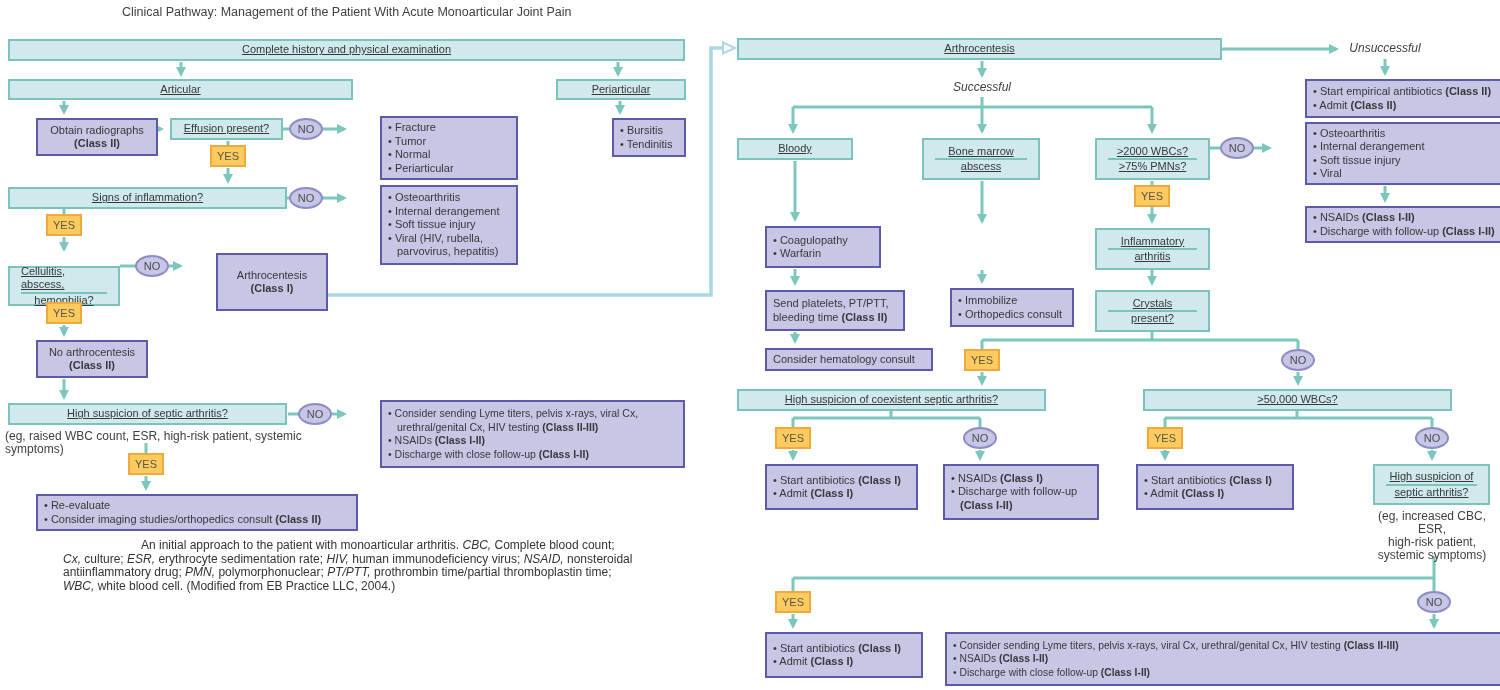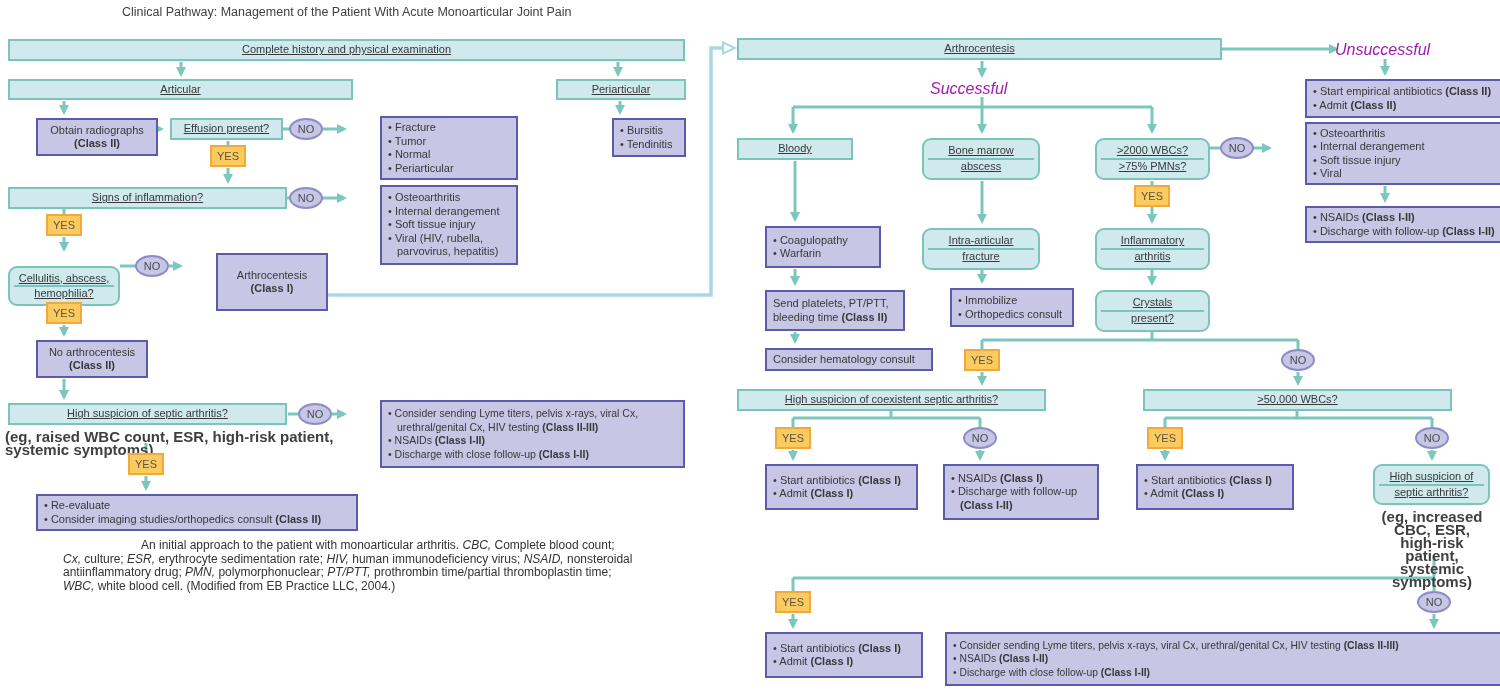--- a/index.html
+++ b/index.html
@@ -6,33 +6,33 @@
   #stage{position:relative;width:1500px;height:690px;background:#fff;overflow:hidden;
          font-family:"Liberation Sans", sans-serif;color:#3a3a3a;}
   #wires{position:absolute;left:0;top:0;width:1500px;height:690px;}
   .title{position:absolute;left:122px;top:5px;font-size:12.5px;color:#404040;}
   .box{position:absolute;box-sizing:border-box;display:flex;flex-direction:column;justify-content:center;
        font-size:11px;line-height:13.5px;color:#38383a;}
   .blue{background:#cfe9ed;border:2px solid #7cc3bb;text-decoration:underline;}
   .purple{background:#c7c6e4;border:2px solid #5c5baa;margin-left:28px;}
   .center{text-align:center;}
   .left{text-align:left;padding:3px 6px;}
-  .rows{padding:4px;border-radius:9px;}
+  .rows{padding:11px;}
   .rows .ln{flex:1;display:flex;align-items:center;justify-content:center;}
   .rows .ln + .ln{border-top:2px solid #7cc3bb;}
   .bold{font-weight:bold;}
   .ln.ind{padding-left:9px;}
   .fs105{font-size:10.5px;}
   .fs103{font-size:10.3px;}
   .yes{position:absolute;width:36px;height:22px;box-sizing:border-box;background:#fccb5f;border:2px solid #f1a93c;
        display:flex;align-items:center;justify-content:center;font-size:11px;color:#5a554a;}
   .no{position:absolute;width:34px;height:22px;box-sizing:border-box;background:#c7c6e4;border:2px solid #8d8cc6;
       border-radius:50%;display:flex;align-items:center;justify-content:center;font-size:11px;color:#4a4a55;}
-  .lbl{position:absolute;font-style:italic;font-size:16px;color:#a21caf;text-align:left;}
-  .note{position:absolute;font-size:15px;font-weight:bold;color:#3f3f3f;line-height:13px;}
+  .lbl{position:absolute;font-style:italic;font-size:12px;color:#404040;text-align:center;}
+  .note{position:absolute;font-size:12px;font-weight:normal;color:#3f3f3f;line-height:13px;}
   .note.centered{text-align:center;}
   .caption{position:absolute;left:63px;top:539px;width:592px;font-size:12px;line-height:13.6px;color:#333;}
   .caption .it{font-style:italic;}
   .caption div:first-child{text-indent:78px;}
 </style>
 </head>
 <body>
 
 <div id="stage">
 
@@ -215,28 +215,20 @@
       </div>
       <div class="ln">
         <span>&gt;75% PMNs?</span>
       </div>
     </div>
   <div class="yes" style="left:1134px;top:185px">YES</div>
   <div class="box purple left" style="left:737px;top:226px;width:116px;height:42px">
       <div class="ln"><span>• Coagulopathy</span></div>
       <div class="ln"><span>• Warfarin</span></div>
     </div>
-  <div class="box blue rows" style="left:922px;top:228px;width:118px;height:42px">
-      <div class="ln">
-        <span>Intra-articular</span>
-      </div>
-      <div class="ln">
-        <span>fracture</span>
-      </div>
-    </div>
   <div class="box blue rows" style="left:1095px;top:228px;width:115px;height:42px">
       <div class="ln">
         <span>Inflammatory</span>
       </div>
       <div class="ln">
         <span>arthritis</span>
       </div>
     </div>
   <div class="box purple left" style="left:737px;top:290px;width:140px;height:41px">
       <div class="ln"><span>Send platelets, PT/PTT,</span></div>

